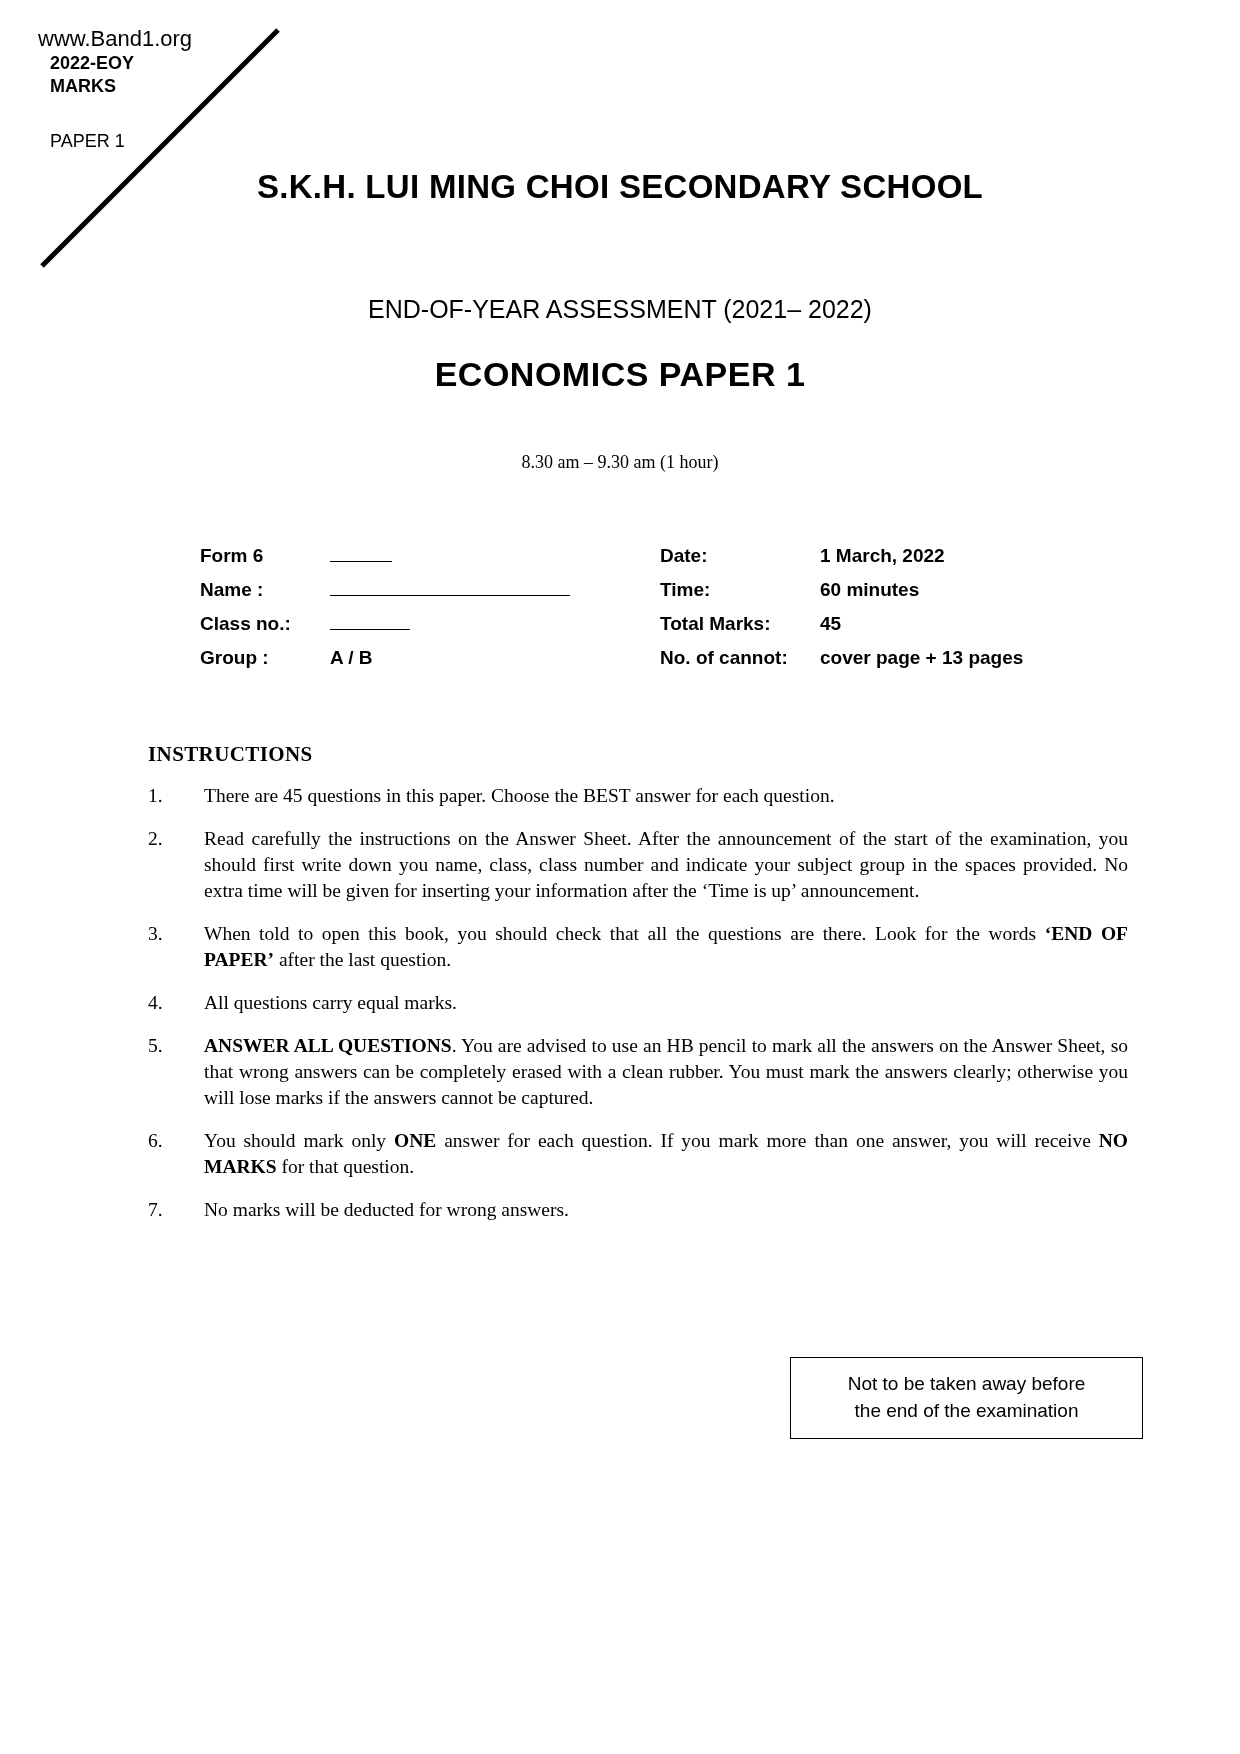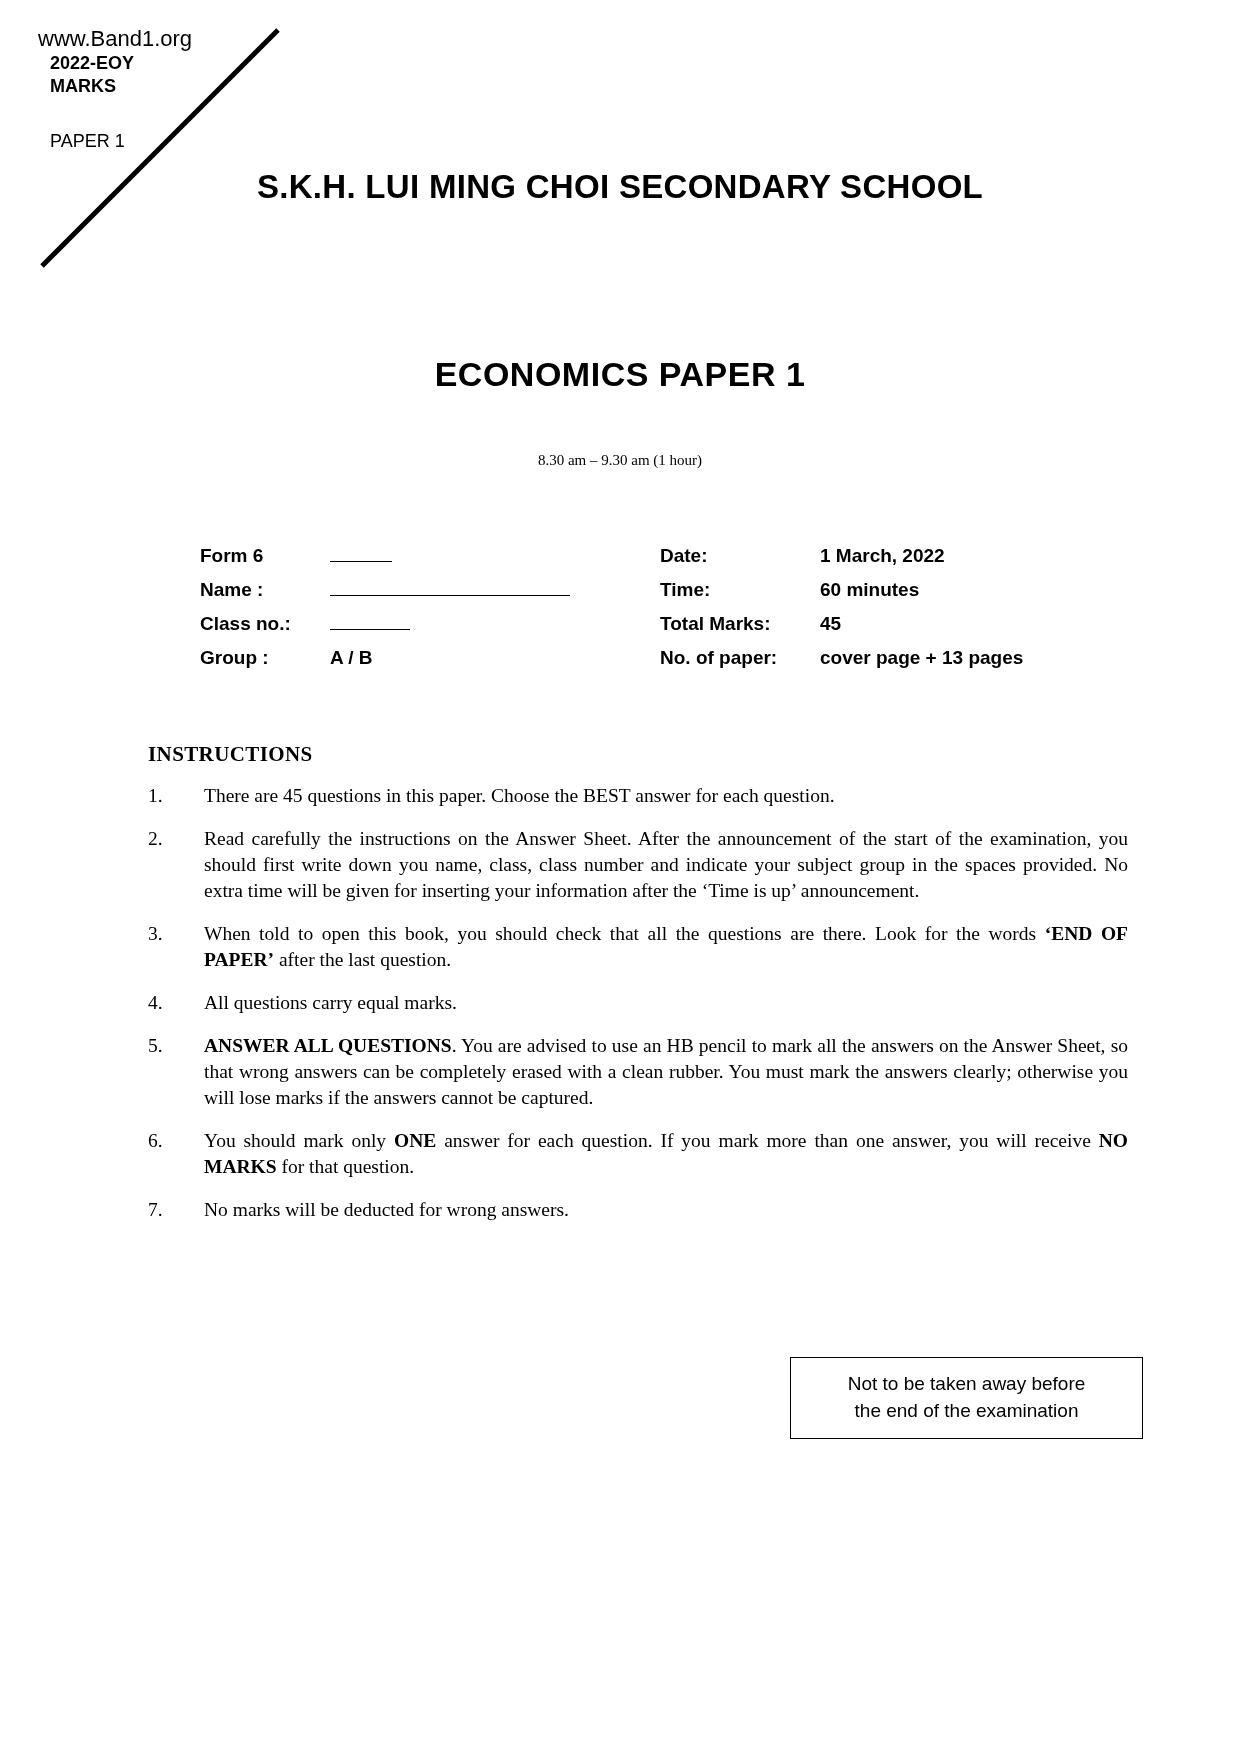--- a/index.html
+++ b/index.html
@@ -92,21 +92,21 @@
     font-size: 34px;
     letter-spacing: 0.5px;
   }
   .time-line {
     position: absolute;
     left: 0;
     top: 452px;
     width: 1240px;
     text-align: center;
     font-family: "Liberation Serif", serif;
-    font-size: 15px;
+    font-size: 18px;
   }
 
   
   .info {
     position: absolute;
     left: 160px;
     top: 545px;
     width: 960px;
     font-family: "Liberation Sans", sans-serif;
     font-size: 19px;
@@ -189,20 +189,21 @@
     <div class="corner-code">2022-EOY</div>
     <div class="corner-code">MARKS</div>
     <div class="corner-paper">PAPER 1</div>
   </div>
 
   <svg class="corner-slash" viewBox="0 0 260 260">
     <line x1="248" y1="8" x2="12" y2="244" stroke="#000" stroke-width="5"></line>
   </svg>
 
   <div class="school-name">S.K.H. LUI MING CHOI SECONDARY SCHOOL</div>
+  <div class="assessment-line">END-OF-YEAR ASSESSMENT (2021– 2022)</div>
   <div class="paper-title">ECONOMICS PAPER 1</div>
   <div class="time-line">8.30 am – 9.30 am (1 hour)</div>
 
   <div class="info">
     <div class="info-row">
       <div class="info-left-label">Form 6</div>
       <div class="info-left-value"><span class="blank-line bl-short"></span></div>
       <div class="info-right-label">Date:</div>
       <div class="info-right-value">1 March, 2022</div>
     </div>
@@ -214,21 +215,21 @@
     </div>
     <div class="info-row">
       <div class="info-left-label">Class no.:</div>
       <div class="info-left-value"><span class="blank-line bl-med"></span></div>
       <div class="info-right-label">Total Marks:</div>
       <div class="info-right-value">45</div>
     </div>
     <div class="info-row">
       <div class="info-left-label">Group :</div>
       <div class="info-left-value">A / B</div>
-      <div class="info-right-label">No. of paper:</div>
+      <div class="info-right-label">No. of cannot:</div>
       <div class="info-right-value">cover page + 13 pages</div>
     </div>
   </div>
 
   <div class="instructions-title">INSTRUCTIONS</div>
   <div class="instr-list">
     <div class="instr-item">
       <div class="instr-num">1.</div>
       <div class="instr-text">There are 45 questions in this paper. Choose the BEST answer for each question.</div>
     </div>

